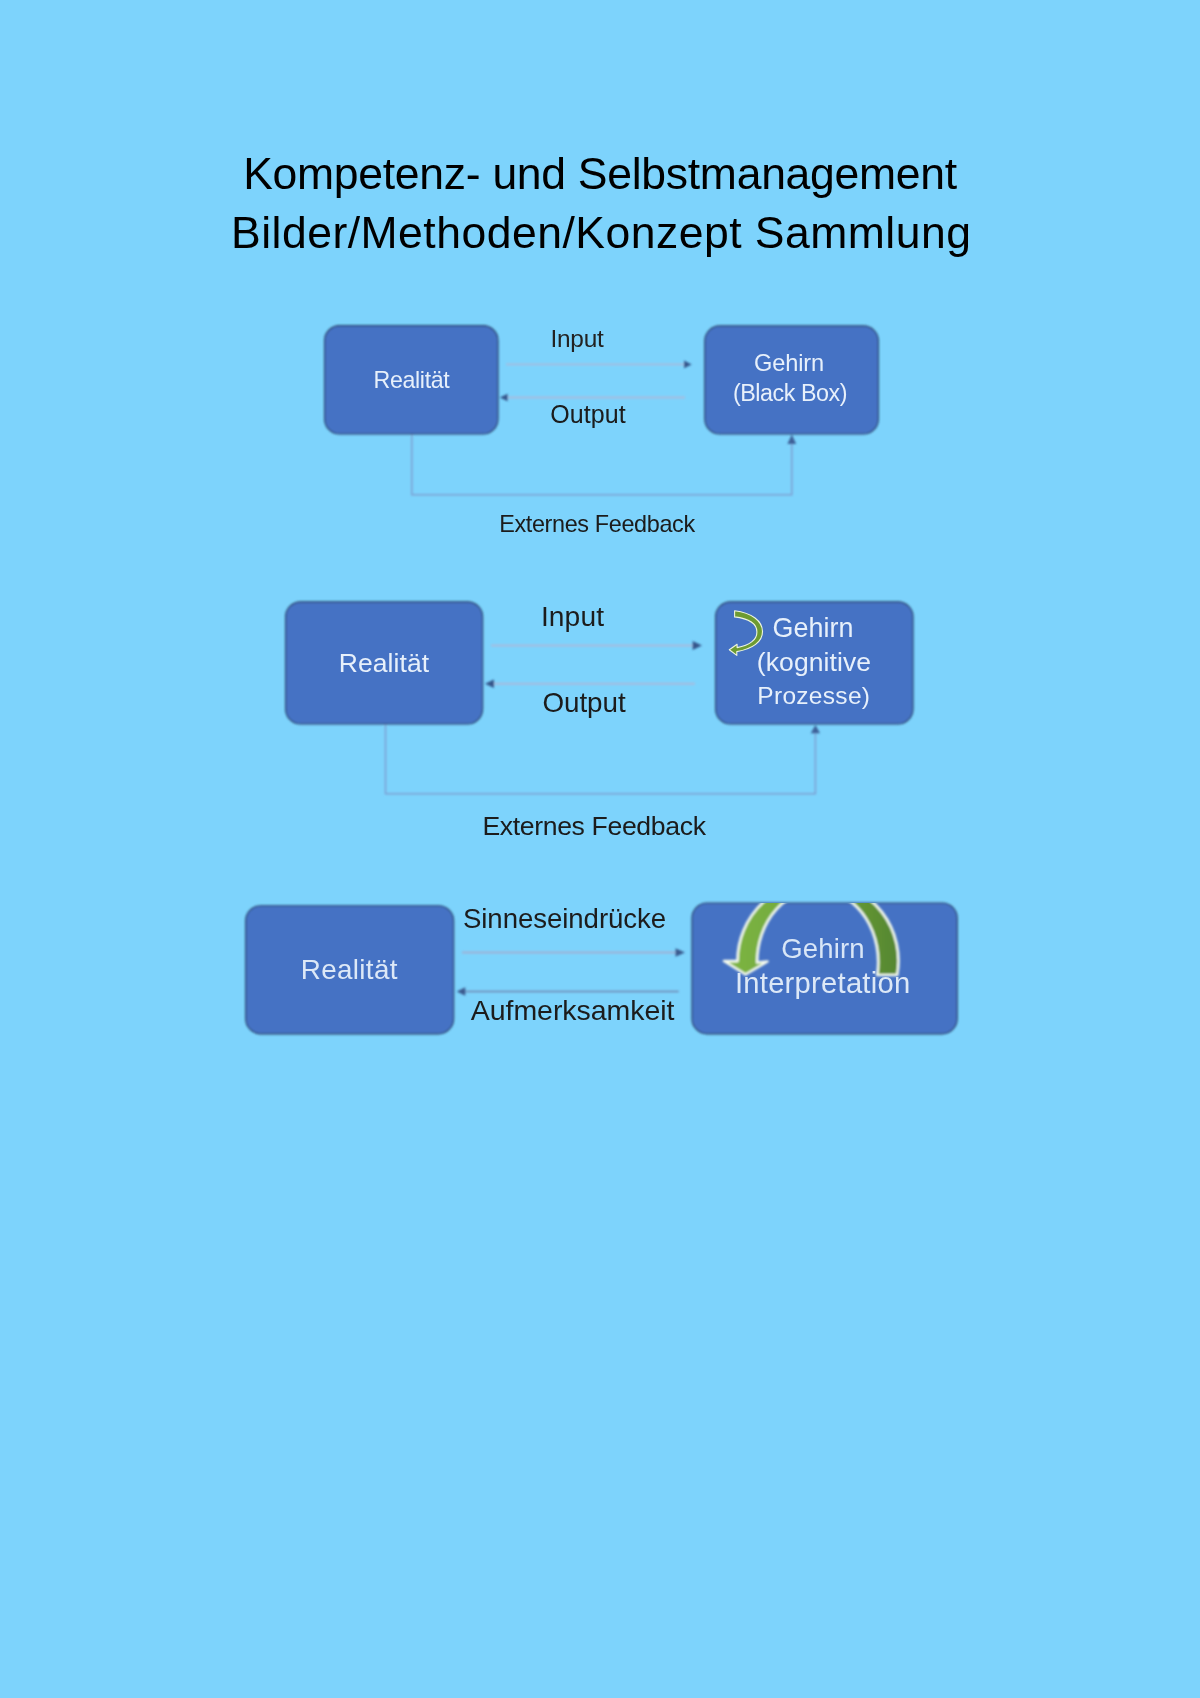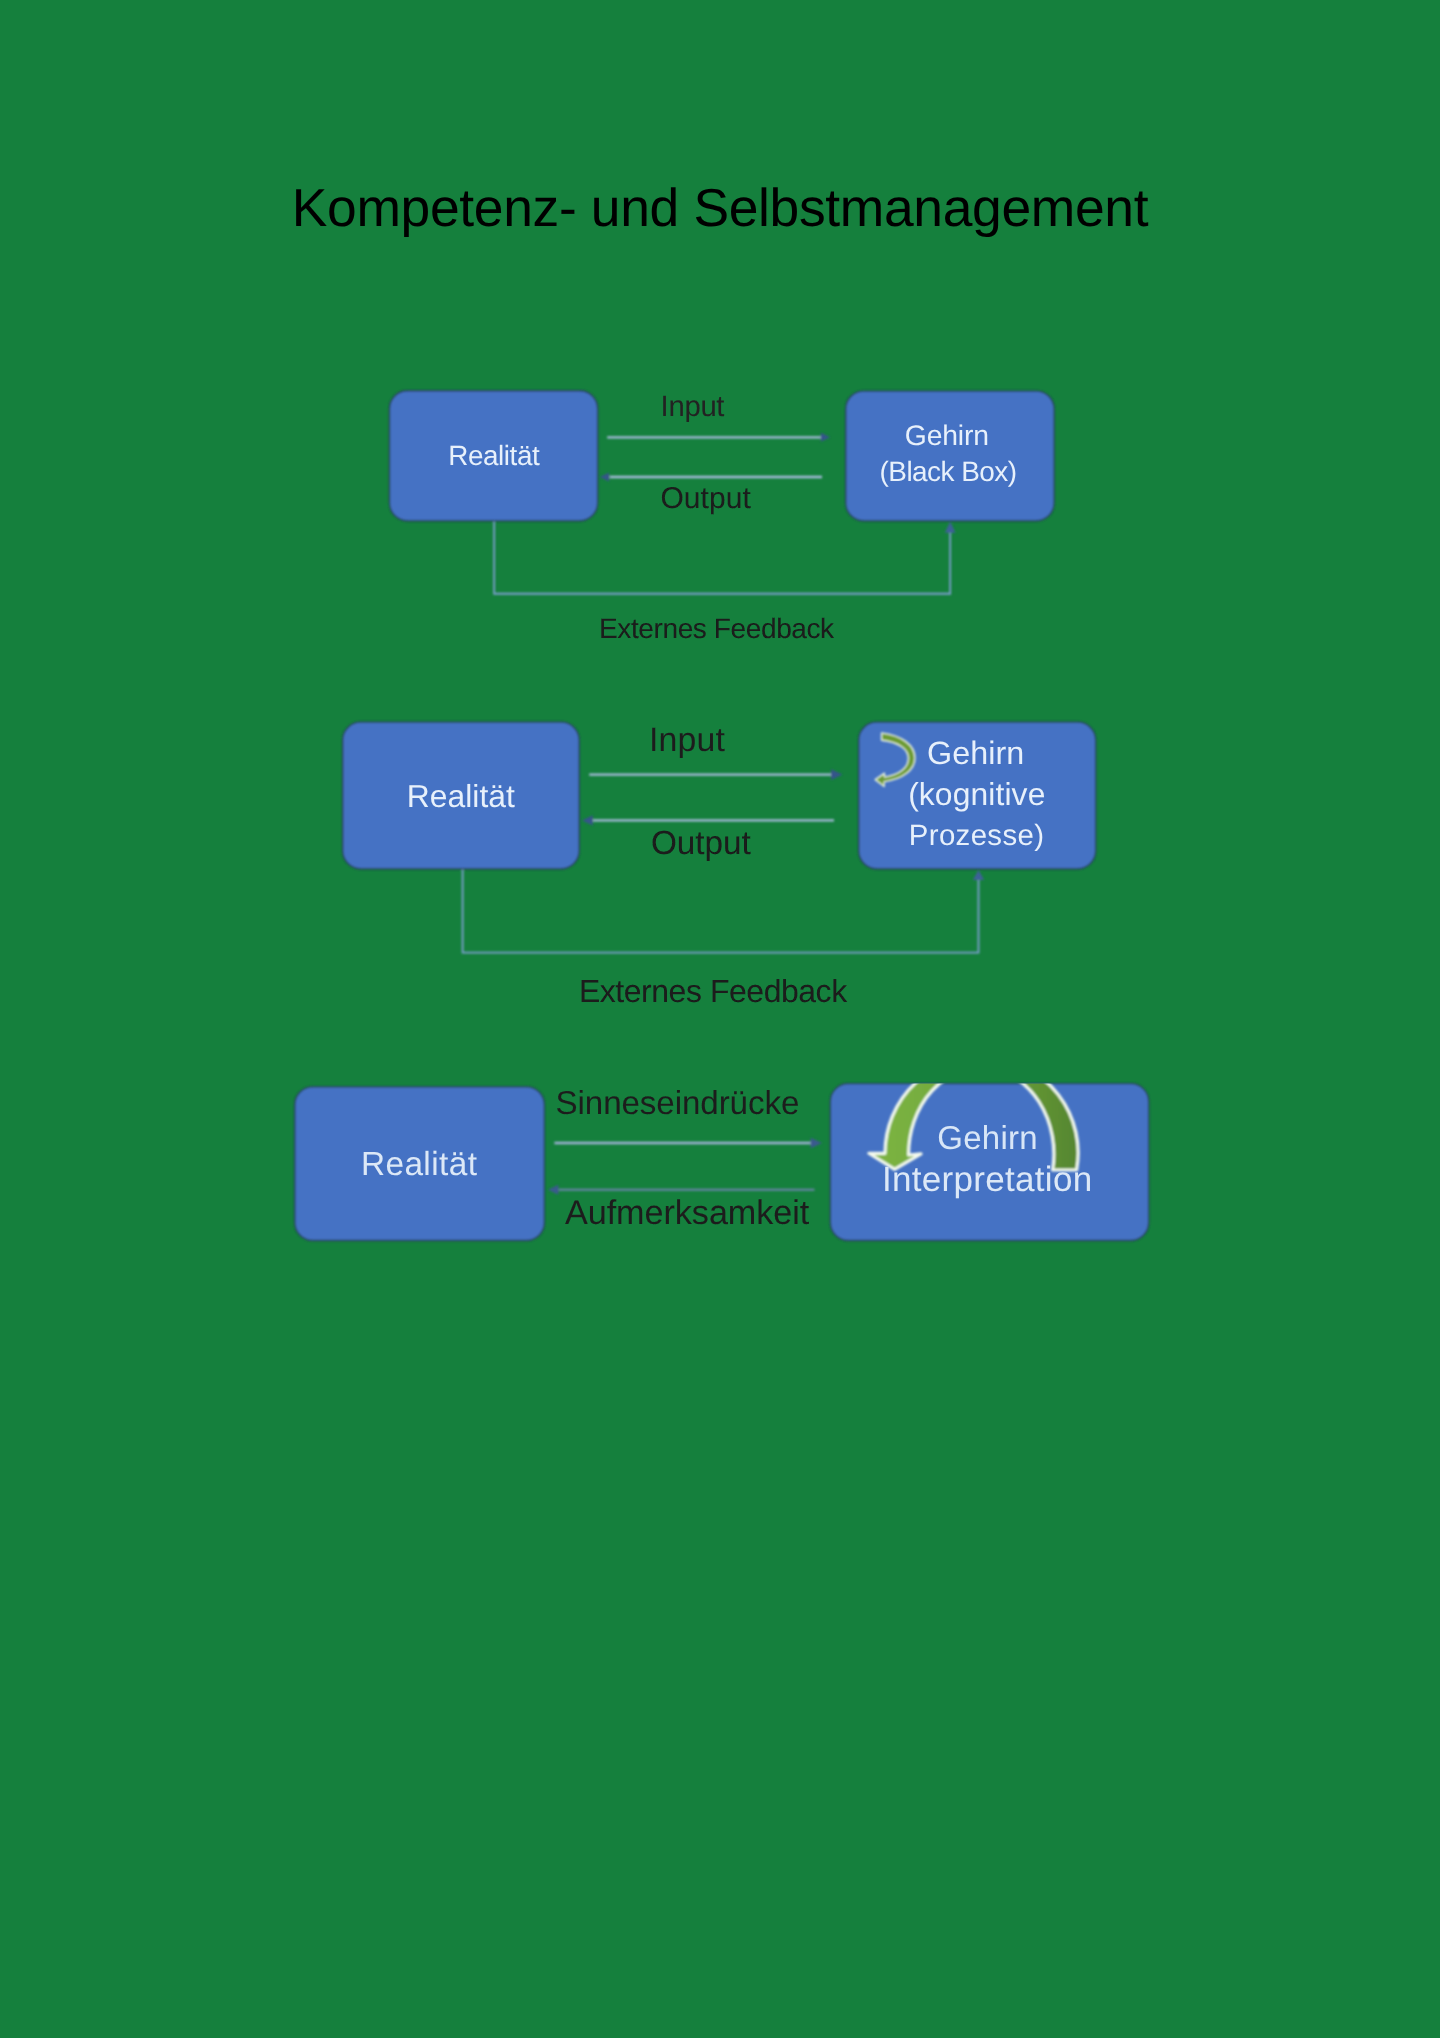--- a/index.html
+++ b/index.html
@@ -1,35 +1,36 @@
 <!DOCTYPE html>
 <html><head>
 <meta charset="utf-8">
 <title>Kompetenz- und Selbstmanagement</title>
 <style>
   html,body{margin:0;padding:0;}
   body{width:1200px;height:1698px;background:#ffffff;
        font-family:"Liberation Sans",sans-serif;overflow:hidden;}
-  .page{position:relative;width:1200px;height:1698px;background:#15803d;}
+  .page{position:relative;width:1200px;height:1698px;background:#7dd3fc;}
   .doc-title{position:absolute;left:0;top:145px;width:1200px;text-align:center;
              font-size:44.5px;font-weight:400;color:#000000;line-height:58.5px;
              letter-spacing:0px;}
   .doc-title span{display:block;filter:blur(0.3px);}
   .doc-title span.l1{letter-spacing:-0.28px;}
   .doc-title span.l2{letter-spacing:0.49px;text-indent:0.49px;padding-left:2px;}
   .fig{position:absolute;}
   svg{display:block;}
 </style>
 </head>
 <body>
 
 <div class="page">
 
   <div class="doc-title">
       <span class="l1">Kompetenz- und Selbstmanagement</span>
+      <span class="l2">Bilder/Methoden/Konzept Sammlung</span>
     </div>
 
   <div class="fig" id="fig1" style="left:300px;top:310px;width:620px;height:250px;">
     <svg width="620" height="250" viewBox="0 0 620 250">
       <defs>
         <filter id="soft1" x="-10%" y="-10%" width="120%" height="120%">
           <feGaussianBlur stdDeviation="0.8"></feGaussianBlur>
         </filter>
         <filter id="softtx1" x="-10%" y="-10%" width="120%" height="120%">
           <feGaussianBlur stdDeviation="0.58"></feGaussianBlur>

